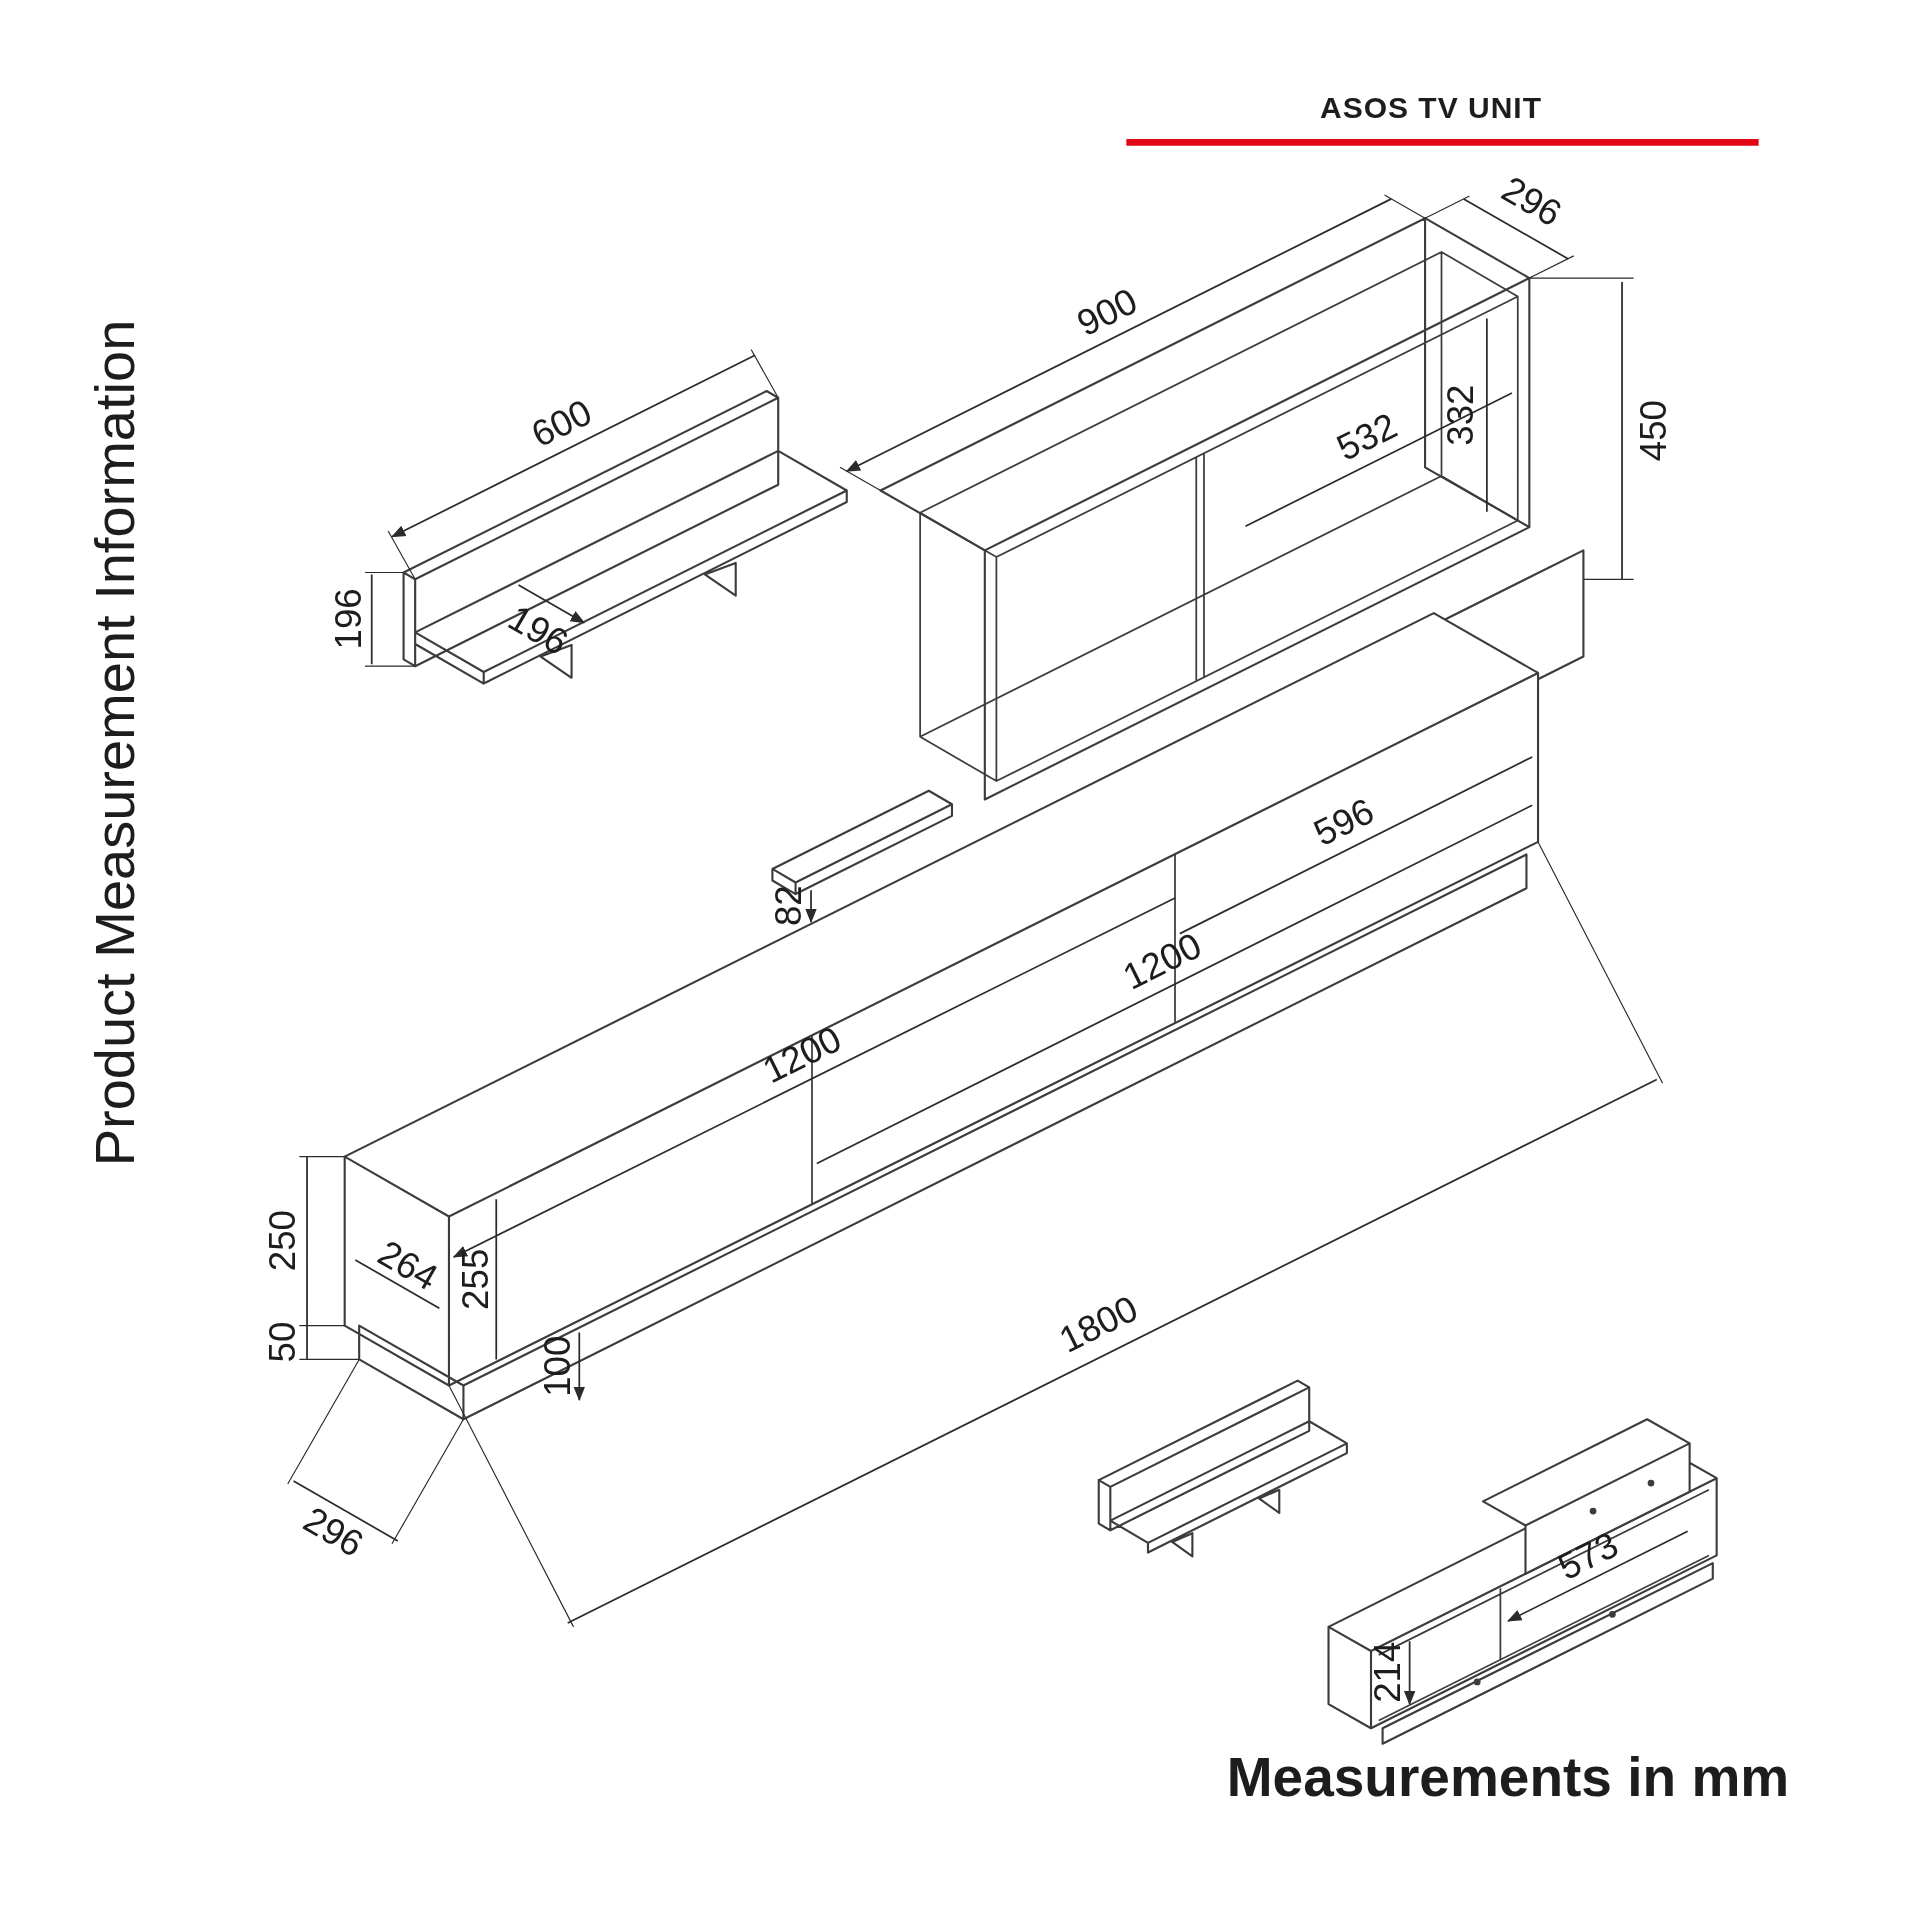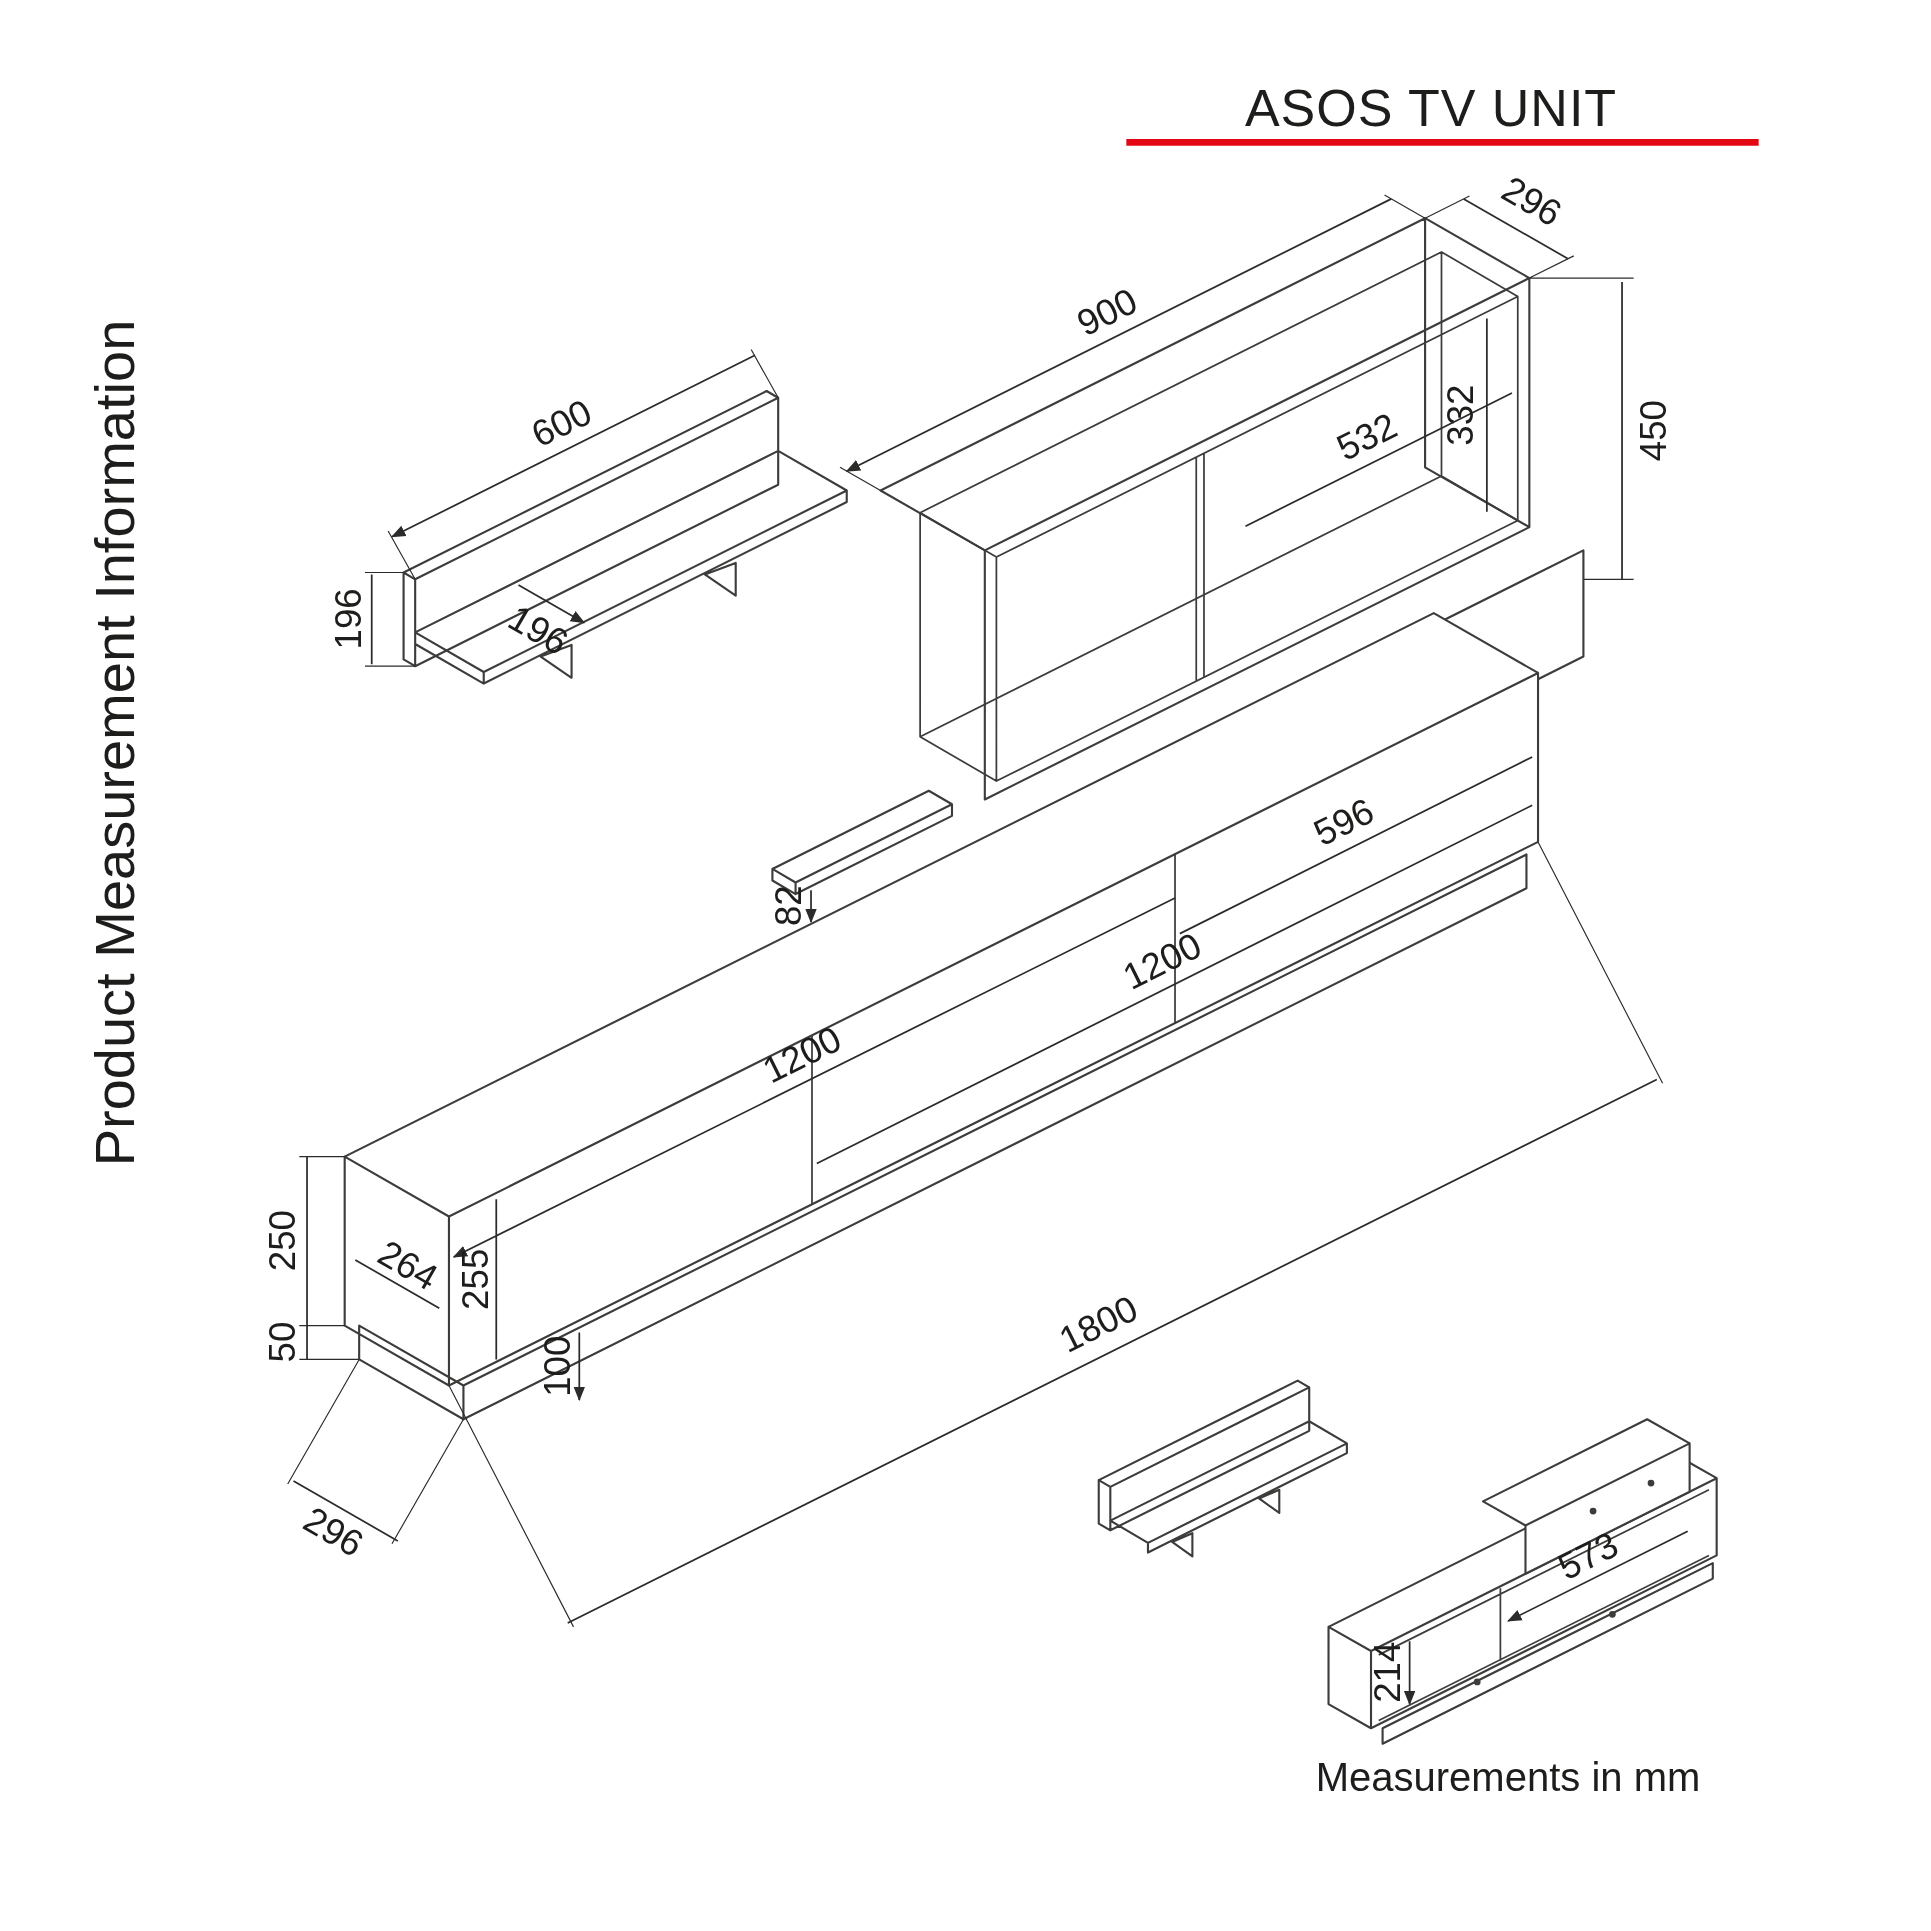--- a/index.html
+++ b/index.html
@@ -3,30 +3,30 @@
 <meta charset="utf-8">
 <style>
   html,body{margin:0;padding:0;}
   body{
     width:1931px;height:1931px;position:relative;background:#ffffff;
     font-family:"Liberation Sans",sans-serif;color:#1d1d1b;overflow:hidden;
   }
   .abs{position:absolute;}
   .title{
     left:1431px;top:108px;transform:translate(-50%,-50%);
-    font-size:52px;font-weight:normal;letter-spacing:1px;white-space:nowrap;
+    font-size:30px;font-weight:bold;letter-spacing:1px;white-space:nowrap;
   }
   .title-underline{left:1125px;top:139px;}
   .side-label{
     left:114px;top:743px;transform:translate(-50%,-50%) rotate(-90deg);
     font-size:56px;white-space:nowrap;
   }
   .footer-note{
     left:1508px;top:1777px;transform:translate(-50%,-50%);
-    font-size:40px;font-weight:normal;white-space:nowrap;
+    font-size:55px;font-weight:bold;white-space:nowrap;
   }
   svg.drawing{position:absolute;left:0;top:0;}
   .outline{fill:#ffffff;stroke:#3c3c3b;stroke-width:2.2;stroke-linejoin:round;}
   .lines{fill:none;stroke:#3c3c3b;stroke-width:1.8;stroke-linejoin:round;}
   .dim{fill:none;stroke:#2b2b2a;stroke-width:1.8;marker-start:url(#ah);marker-end:url(#ah);}
   .ext{fill:none;stroke:#2b2b2a;stroke-width:1.2;}
   .dot{fill:#3c3c3b;stroke:none;}
   text.dimlabel{
     font-family:"Liberation Sans",sans-serif;font-size:38px;fill:#1d1d1b;
     text-anchor:middle;dominant-baseline:middle;

